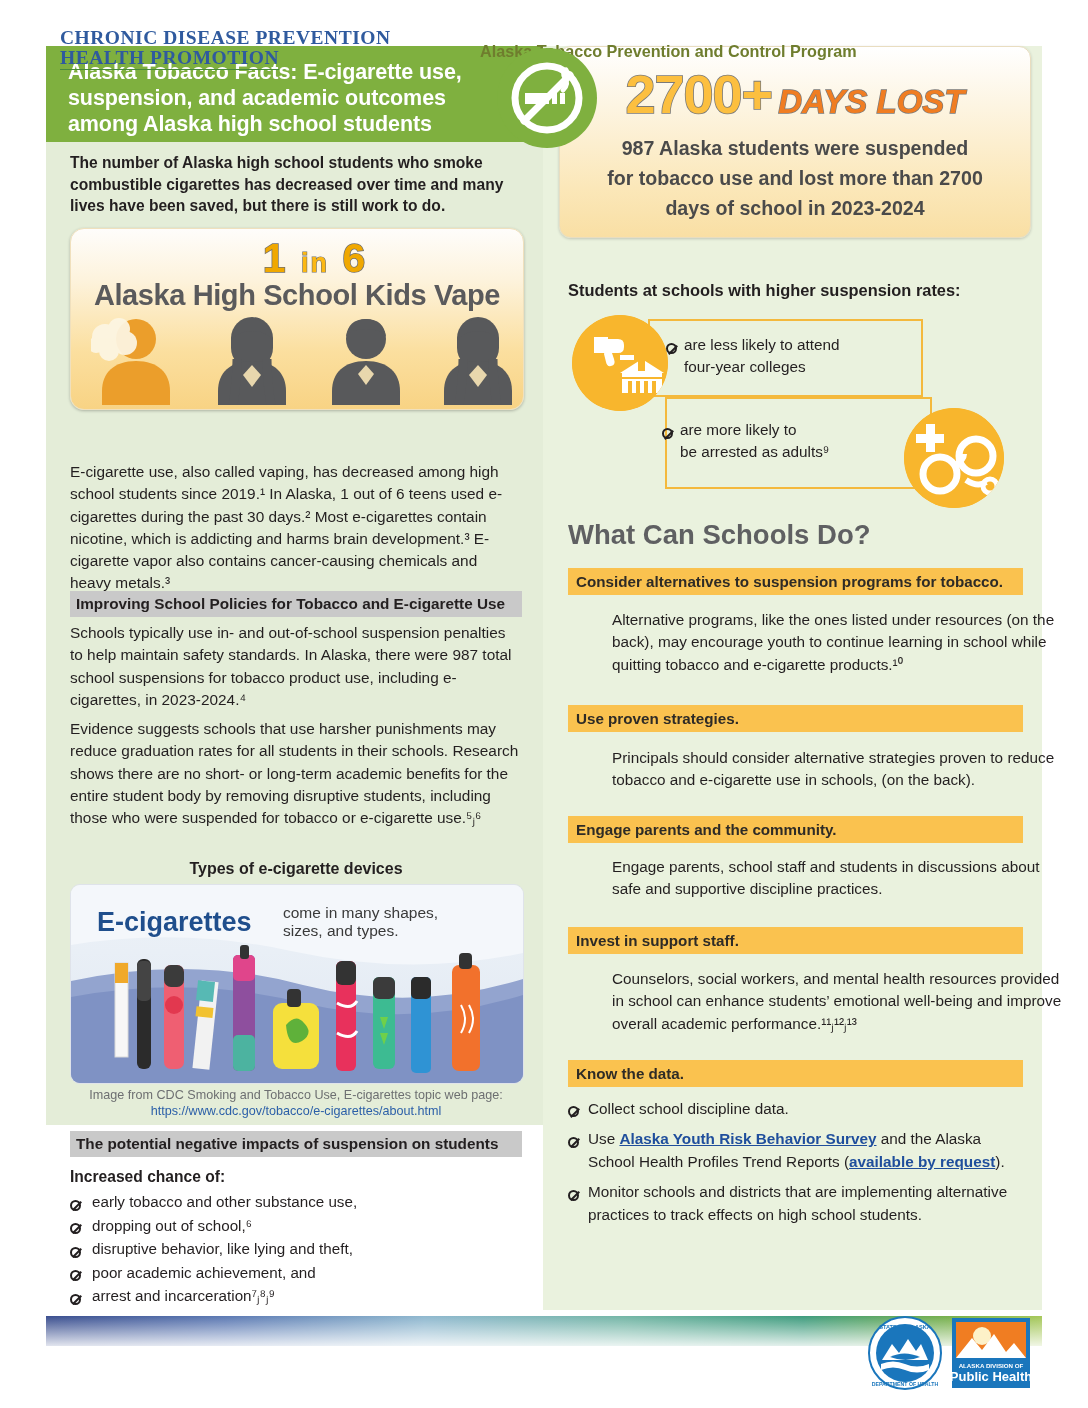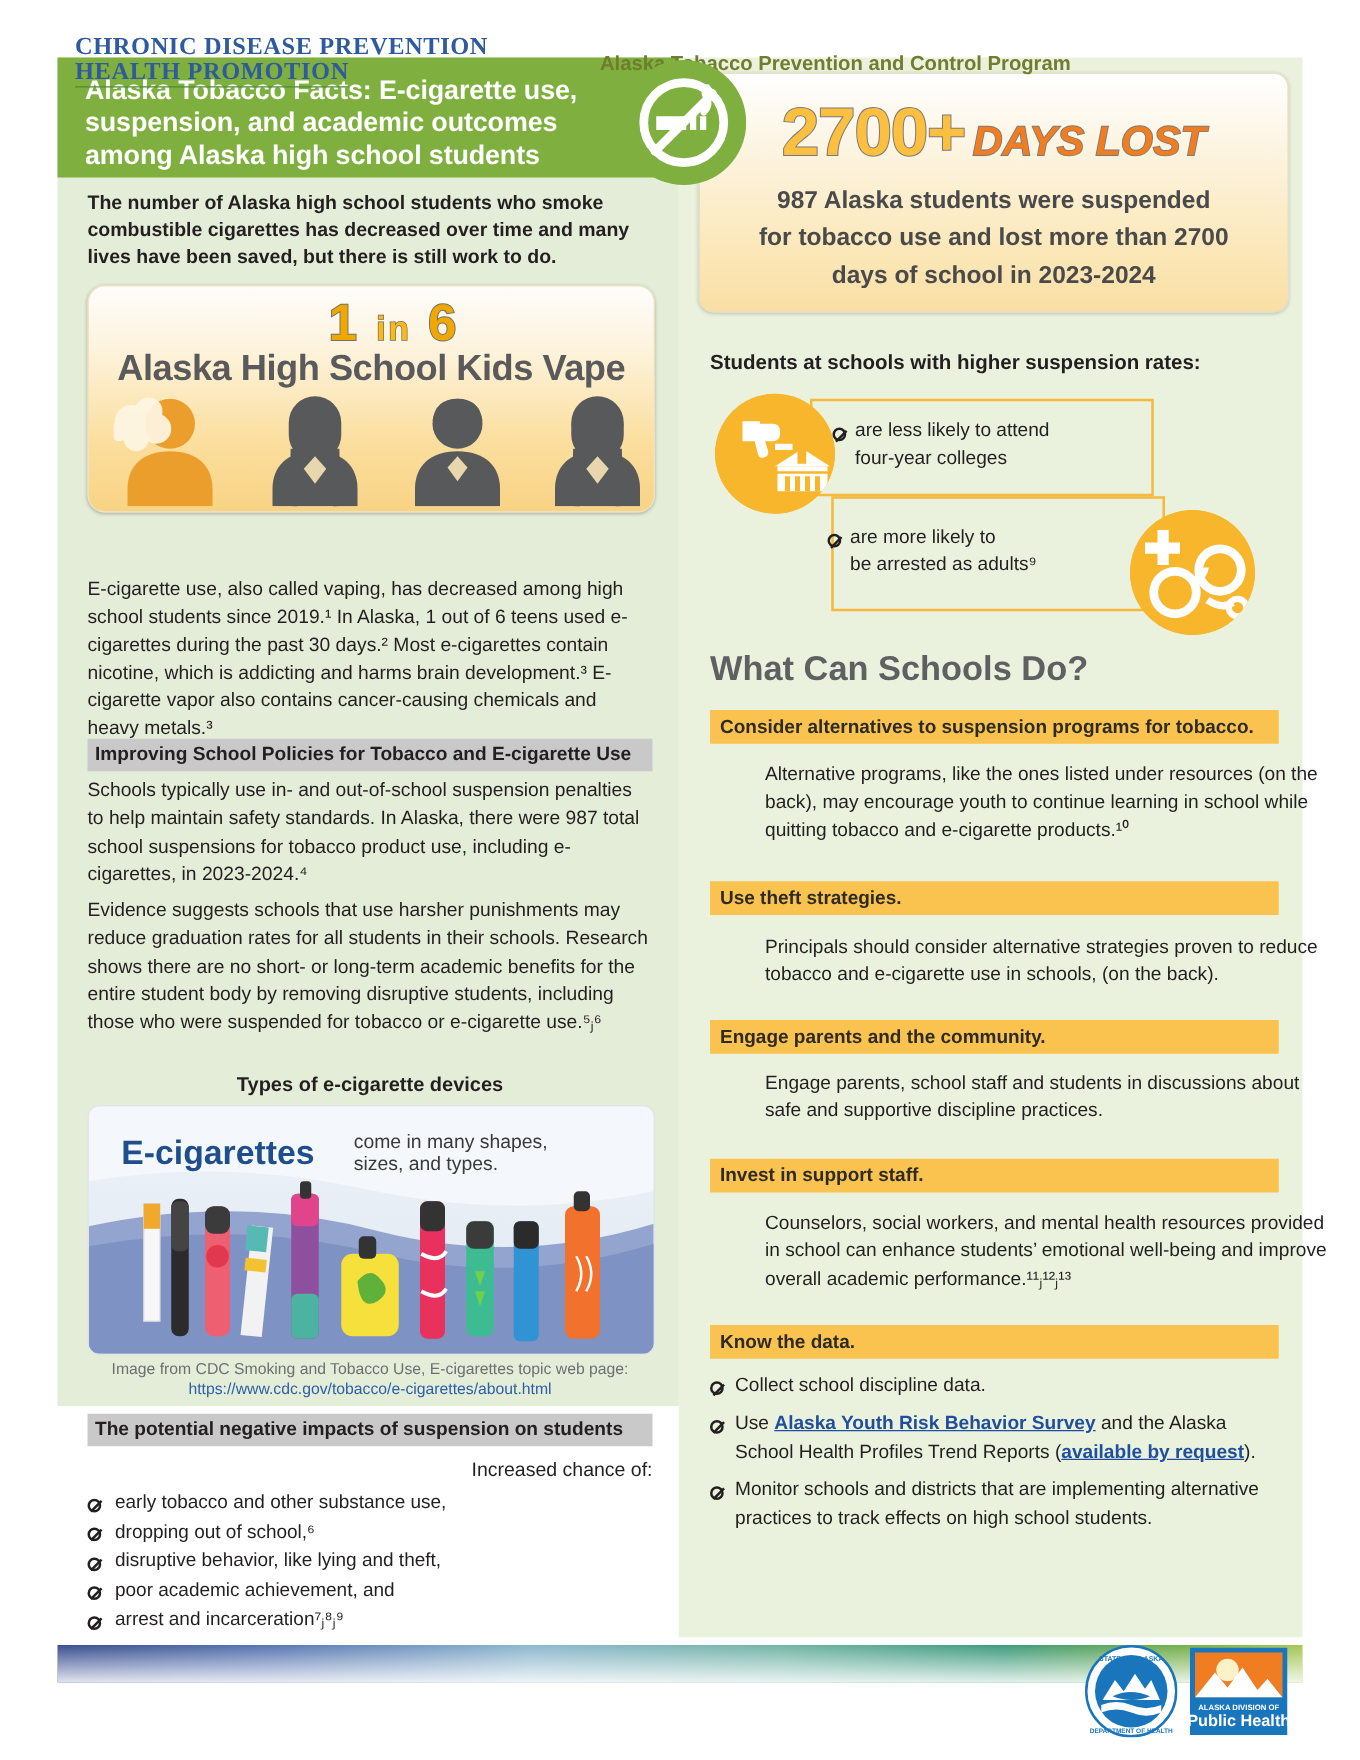--- a/index.html
+++ b/index.html
@@ -101,21 +101,21 @@
   .bl .bullet{position:absolute;left:0;top:2px;}
 
   
   .noent{display:inline-block;width:11px;height:11px;border-radius:50%;
     border:2px solid #231f20;position:relative;box-sizing:border-box;vertical-align:middle;}
   .noent:after{content:"";position:absolute;left:-1px;top:3.2px;width:12px;height:2px;
     background:#231f20;transform:rotate(-45deg);}
 
   
   .callout{
-    position:absolute;left:559px;top:58px;width:470px;height:190px;
+    position:absolute;left:559px;top:46px;width:470px;height:190px;
     border-radius:12px;border:1px solid #e9ddc0;
     background:linear-gradient(180deg,#ffffff 0%,#fdf5e3 30%,#fbe7b8 75%,#f9dfa4 100%);
     box-shadow:0 1px 3px rgba(0,0,0,.18);
   }
   .big2700{
     position:absolute;top:18px;left:0;right:0;text-align:center;
     font-size:54px;font-weight:bold;line-height:58px;letter-spacing:-1px;
     color:#fcbf3f;-webkit-text-stroke:1.6px #7a7a7a;paint-order:stroke fill;
   }
   .dayslost{
@@ -337,21 +337,21 @@
   </div>
 
   <div class="devcap">
     <span>Image from CDC Smoking and Tobacco Use, E-cigarettes topic web page:</span><br>
     <a href="#">https://www.cdc.gov/tobacco/e-cigarettes/about.html</a>
   </div>
 
   <div class="grayband" style="top:1131px;">The potential negative impacts of suspension on students</div>
 
   <div class="bullets" style="top:1165px;">
-    <div style="font-weight:normal;font-size:15.6px;margin-bottom:2px;text-align:right;">Increased chance of:</div>
+    <div style="font-weight:bold;font-size:15.6px;margin-bottom:2px;">Increased chance of:</div>
     <div class="bl"><span class="bullet"><span class="noent"></span></span><span>early tobacco and other substance use,</span></div>
     <div class="bl"><span class="bullet"><span class="noent"></span></span><span>dropping out of school,⁶</span></div>
     <div class="bl"><span class="bullet"><span class="noent"></span></span><span>disruptive behavior, like lying and theft,</span></div>
     <div class="bl"><span class="bullet"><span class="noent"></span></span><span>poor academic achievement, and</span></div>
     <div class="bl"><span class="bullet"><span class="noent"></span></span><span>arrest and incarceration⁷ⱼ⁸ⱼ⁹</span></div>
   </div>
 
   <div class="callout">
     <div class="big2700">
       <span>2700+</span><span class="dayslost">DAYS LOST</span>
@@ -403,21 +403,21 @@
     <span style="position:absolute;left:-18px;top:3px;"><span class="noent"></span></span>
     <span>are more likely to</span><br>
     <span>be arrested as adults⁹</span>
   </div>
 
   <div class="wcsd">What Can Schools Do?</div>
 
   <div class="oband" style="top:568px;">Consider alternatives to suspension programs for tobacco.</div>
   <div class="rbody" style="top:609px;">Alternative programs, like the ones listed under resources (on the back), may encourage youth to continue learning in school while quitting tobacco and e-cigarette products.¹⁰</div>
 
-  <div class="oband" style="top:705px;">Use theft strategies.</div>
+  <div class="oband" style="top:705px;">Use proven strategies.</div>
   <div class="rbody" style="top:747px;">Principals should consider alternative strategies proven to reduce tobacco and e-cigarette use in schools, (on the back).</div>
 
   <div class="oband" style="top:816px;">Engage parents and the community.</div>
   <div class="rbody" style="top:856px;">Engage parents, school staff and students in discussions about safe and supportive discipline practices.</div>
 
   <div class="oband" style="top:927px;">Invest in support staff.</div>
   <div class="rbody" style="top:968px;">Counselors, social workers, and mental health resources provided in school can enhance students’ emotional well-being and improve overall academic performance.¹¹ⱼ¹²ⱼ¹³</div>
 
   <div class="oband" style="top:1060px;">Know the data.</div>
 

